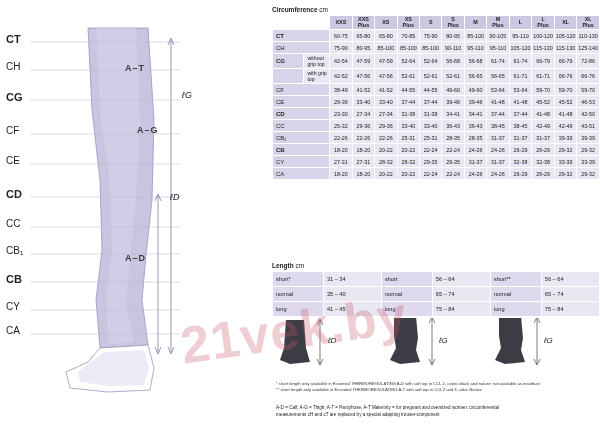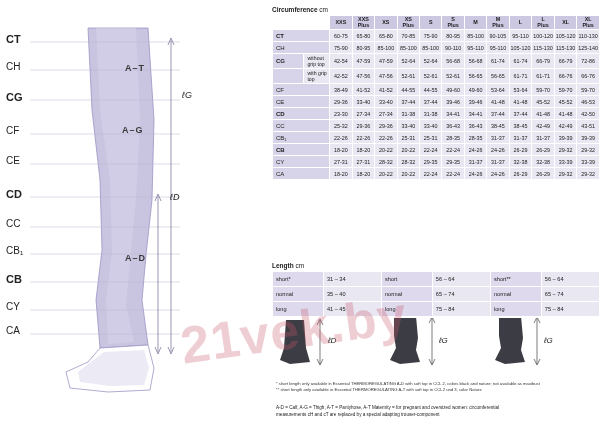--- a/index.html
+++ b/index.html
@@ -108,21 +108,21 @@
     <div class="lab" style="top:155px">CE</div>
     <div class="lab b" style="top:188px">CD</div>
     <div class="lab" style="top:218px">CC</div>
     <div class="lab" style="top:245px">CB₁</div>
     <div class="lab b" style="top:273px">CB</div>
     <div class="lab" style="top:301px">CY</div>
     <div class="lab" style="top:325px">CA</div>
   </div>
 
   <div class="zone-lab" style="left:125px;top:63px">A–T</div>
-  <div class="zone-lab" style="left:122px;top:125px">A–G</div>
+  <div class="zone-lab" style="left:137px;top:125px">A–G</div>
   <div class="zone-lab" style="left:125px;top:253px">A–D</div>
 
   <div class="arrow-lab" style="left:182px;top:90px">ℓG</div>
   <div class="arrow-lab" style="left:170px;top:192px">ℓD</div>
 </div>
 
 <div class="panel" style="left:272px;top:6px;">
   <div class="ptitle">
     <span>Circumference</span>
     <span class="u">cm</span>

